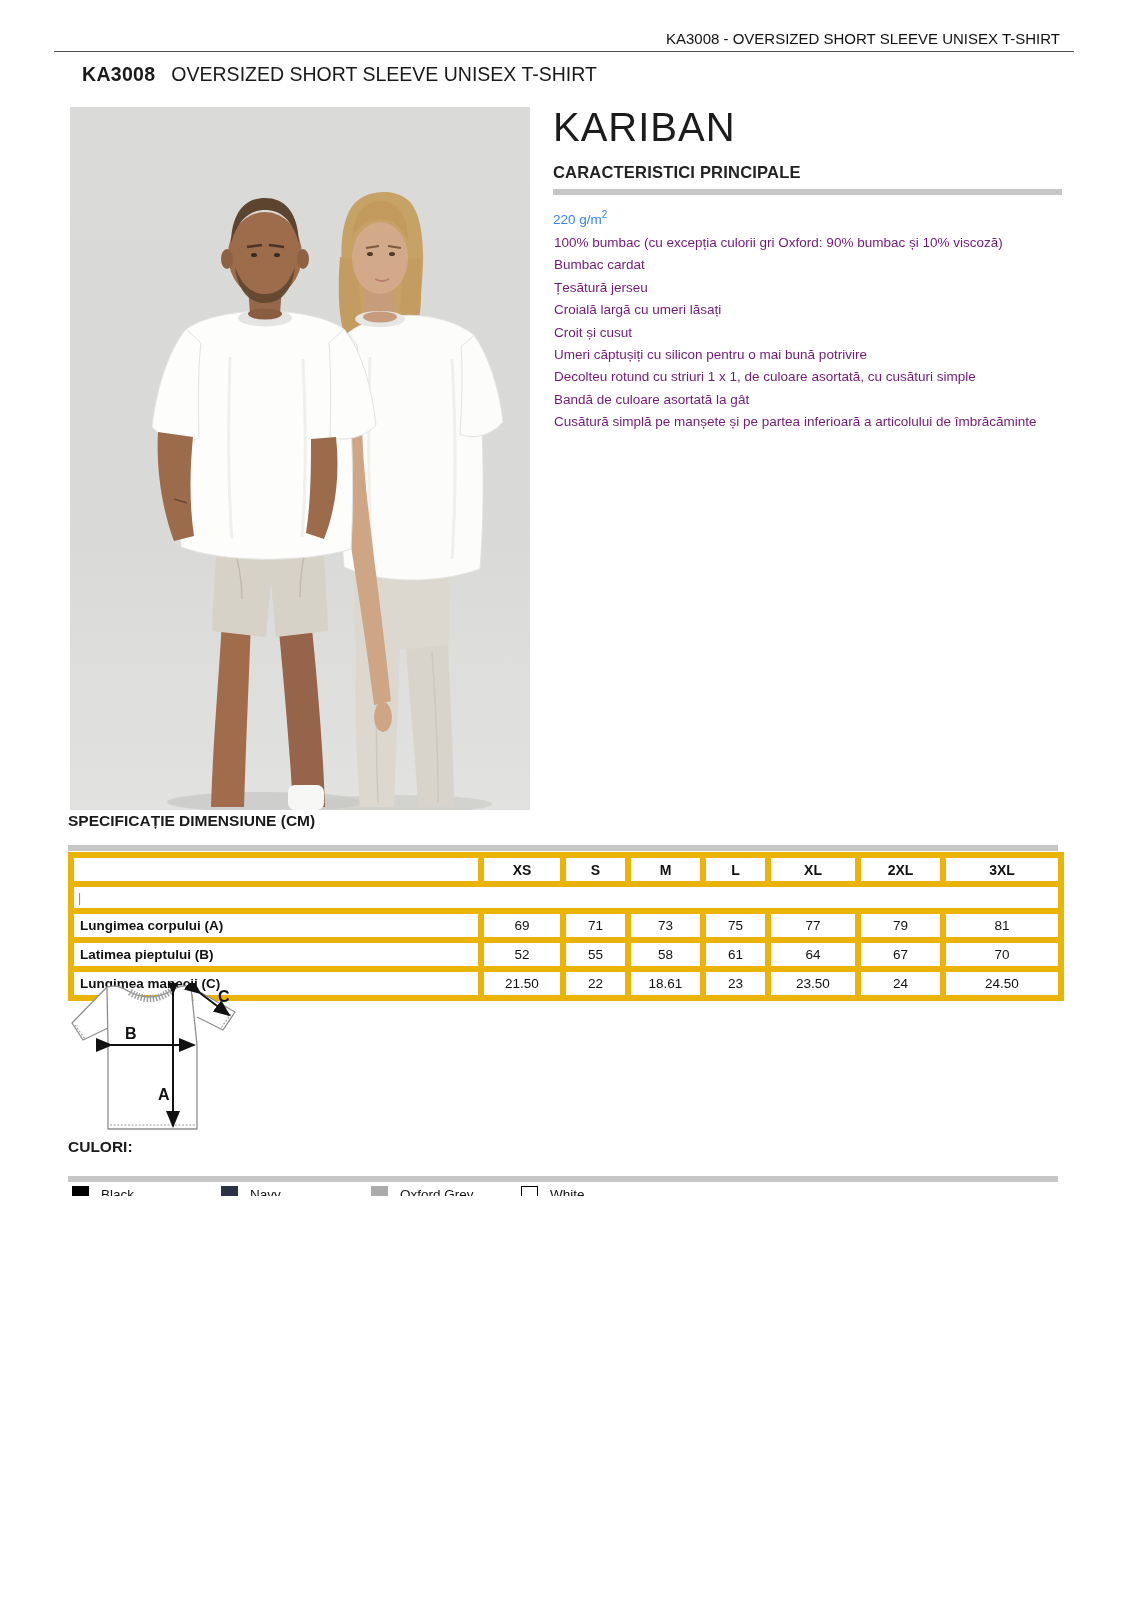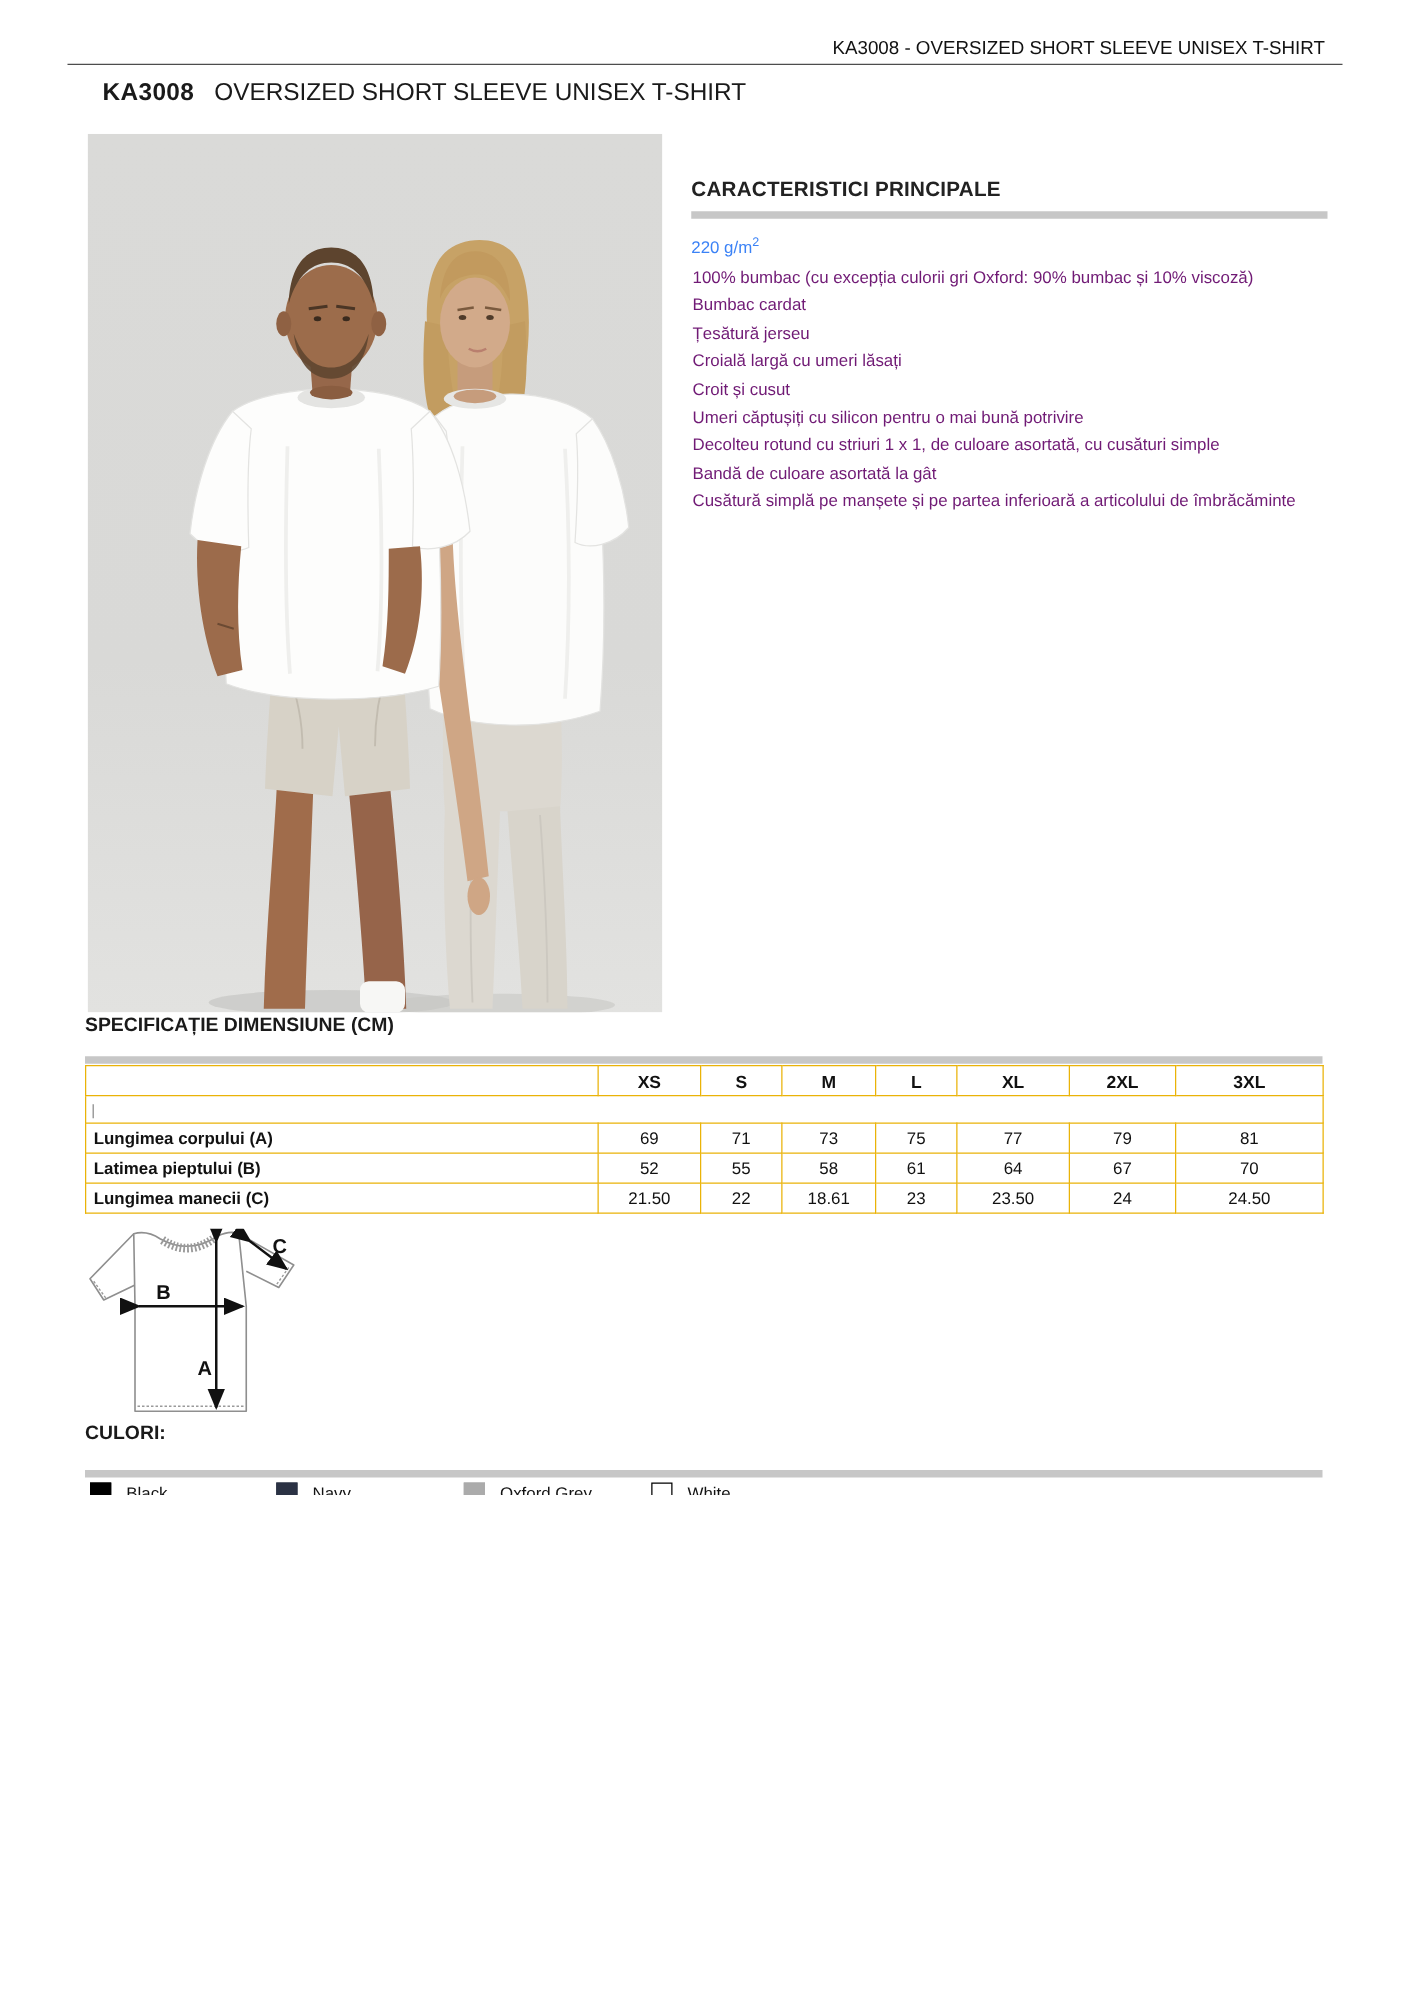--- a/index.html
+++ b/index.html
@@ -14,32 +14,32 @@
     border-bottom:1.6px solid #4d4d4d;}
   
   .title-row{position:absolute;top:63px;left:82px;font-size:19.5px;white-space:nowrap;}
   .title-row .code{font-weight:700;margin-right:16px;letter-spacing:.3px;}
   
   .photo{position:absolute;top:107px;left:70px;width:460px;height:703px;overflow:hidden;}
   
   .right-col{position:absolute;top:107px;left:553px;width:509px;}
   .brand{font-size:40px;font-weight:300;letter-spacing:1px;color:#1c1c1c;line-height:1;}
   .section-heading{font-size:16.5px;font-weight:700;color:#222;letter-spacing:.2px;}
-  .char-heading{margin-top:36px;}
+  .char-heading{margin-top:16px;}
   .grey-bar{height:6px;background:#c7c7c7;margin-top:7px;}
   .weight-line{margin-top:9px;font-size:13.5px;line-height:22.4px;color:#3b82f6;}
   .weight-line sup{font-size:10px;}
   .char-list{list-style:none;margin:1px;padding:0;font-size:13.5px;line-height:22.4px;
     color:#701a75;white-space:nowrap;}
   
   .spec-heading{position:absolute;top:812px;left:68px;font-size:15.5px;font-weight:700;}
   .spec-bar{position:absolute;top:838px;left:68px;width:990px;}
   table.size-table{position:absolute;top:852px;left:68px;width:990px;
     border-collapse:collapse;table-layout:fixed;font-size:13.5px;color:#111;}
-  table.size-table th,table.size-table td{border:1px solid #eab308;padding:2px 6px;height:19px;}
+  table.size-table th,table.size-table td{border:6px solid #eab308;padding:2px 6px;height:19px;}
   table.size-table th{font-size:14px;font-weight:700;text-align:center;}
   table.size-table td.val{text-align:center;}
   table.size-table td.lbl{font-weight:700;text-align:left;}
   table.size-table tr.gap-row td{color:#8a8a8a;font-size:12px;padding-left:4px;height:17px;}
   
   .diagram{position:absolute;top:983px;left:70px;width:172px;height:152px;}
   
   .colors-heading{position:absolute;top:1138px;left:68px;font-size:15.5px;font-weight:700;}
   .colors-bar{position:absolute;top:1169px;left:68px;width:990px;}
   .swatch-row{position:absolute;top:1186px;left:72px;width:990px;height:24px;}
@@ -131,20 +131,21 @@
         <path d="M177,140 L192,138" stroke="#4a3525" stroke-width="2.5" fill="none"></path>
         <path d="M199,138 L214,140" stroke="#4a3525" stroke-width="2.5" fill="none"></path>
         <ellipse cx="184" cy="148" rx="3" ry="2" fill="#3a2a1e"></ellipse>
         <ellipse cx="207" cy="148" rx="3" ry="2" fill="#3a2a1e"></ellipse>
         <path d="M165,160 C168,185 180,196 195,196 C210,196 222,185 225,160 C218,179 208,187 195,187 C182,187 172,179 165,160 Z" fill="#5f4630" opacity="0.9"></path>
       </g>
     </svg>
   </div>
 
   <div class="right-col">
+    <div class="brand">KARIBAN</div>
     <div class="section-heading char-heading">CARACTERISTICI PRINCIPALE</div>
     <div class="grey-bar"></div>
     <div class="weight-line"><span>220 g/m</span><sup>2</sup></div>
     <ul class="char-list">
       <li>100% bumbac (cu excepția culorii gri Oxford: 90% bumbac și 10% viscoză)</li>
       <li>Bumbac cardat</li>
       <li>Țesătură jerseu</li>
       <li>Croială largă cu umeri lăsați</li>
       <li>Croit și cusut</li>
       <li>Umeri căptușiți cu silicon pentru o mai bună potrivire</li>

